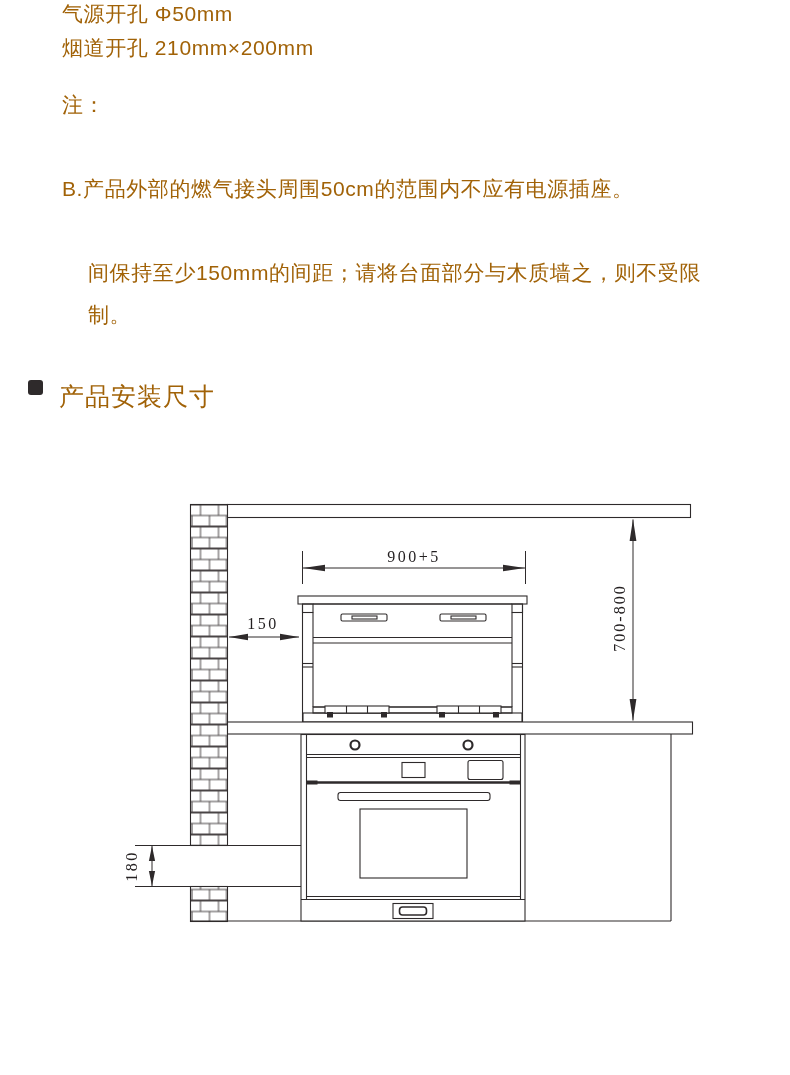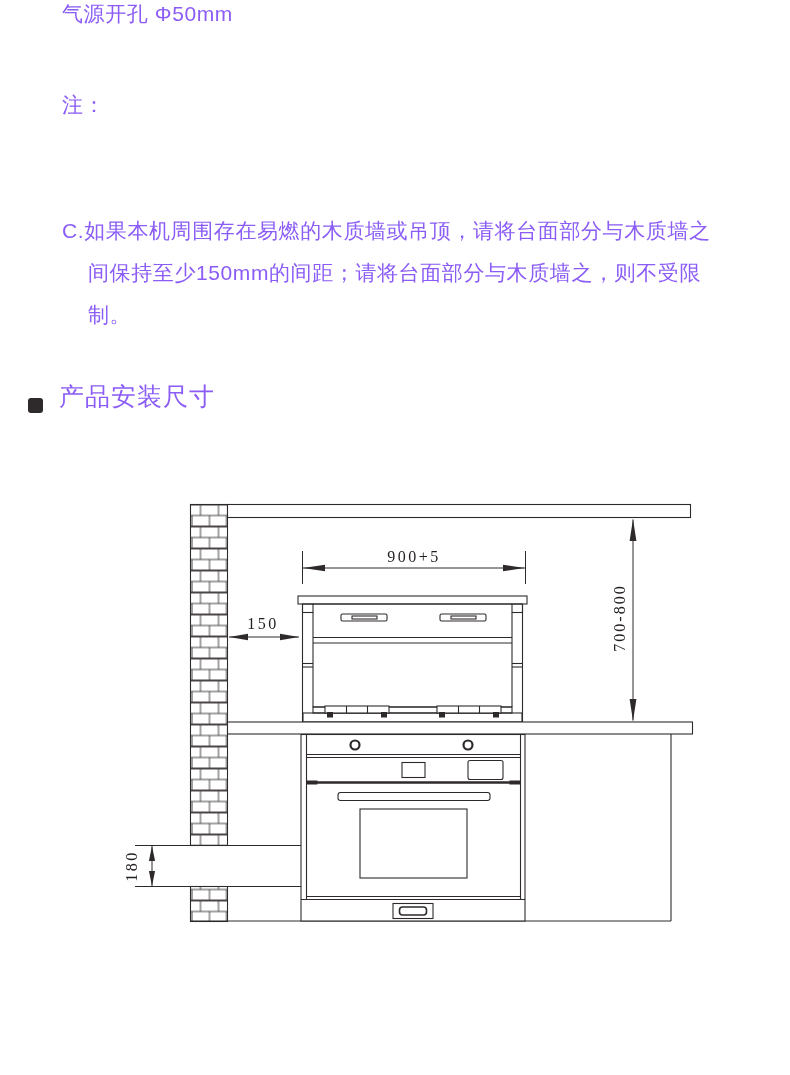--- a/index.html
+++ b/index.html
@@ -1,37 +1,37 @@
 <!DOCTYPE html>
 <html><head>
 <meta charset="utf-8">
 <style>
   html,body{margin:0;padding:0;background:#ffffff;}
   .page{
     position:relative;
     width:790px;height:1075px;
     background:#ffffff;
     font-family:"Liberation Sans","DejaVu Sans",sans-serif;
-    color:#8b5cf6;
+    color:#a16207;
     overflow:hidden;
   }
   .txt{
     position:absolute;
     left:62px;
     font-size:21px;
     line-height:24px;
     letter-spacing:0.6px;
     font-weight:500;
     white-space:nowrap;
   }
   .indent{left:88px;}
   .section-header{
     position:absolute;
     left:28px;top:380px;
-    display:flex;align-items:flex-end;
+    display:flex;align-items:flex-start;
     font-size:25px;
     font-weight:500;
     letter-spacing:1px;
   }
   .bullet{
     width:15px;height:15px;
     background:#2e2a2b;
     border-radius:3px;
     margin-right:16px;
     flex:0 0 auto;
@@ -41,23 +41,24 @@
     font-family:"Liberation Serif","DejaVu Serif",serif;
     fill:#231f20;
   }
 </style>
 </head>
 <body>
 
 <div class="page">
 
   <div class="txt" style="top:2px">气源开孔 Φ50mm</div>
+  <div class="txt" style="top:36px">烟道开孔 210mm×200mm</div>
 
   <div class="txt" style="top:93px">注：</div>
-  <div class="txt" style="top:219px">C.如果本机周围存在易燃的木质墙或吊顶，请将台面部分与木质墙之</div>
+  <div class="txt" style="top:177px">B.产品外部的燃气接头周围50cm的范围内不应有电源插座。</div>
   <div class="txt indent" style="top:261px">间保持至少150mm的间距；请将台面部分与木质墙之，则不受限</div>
   <div class="txt indent" style="top:303px">制。</div>
 
   <div class="section-header">
     <span class="bullet"></span>
     <span>产品安装尺寸</span>
   </div>
 
   <svg class="diagram" width="790" height="1075" viewBox="0 0 790 1075">
     <defs>

